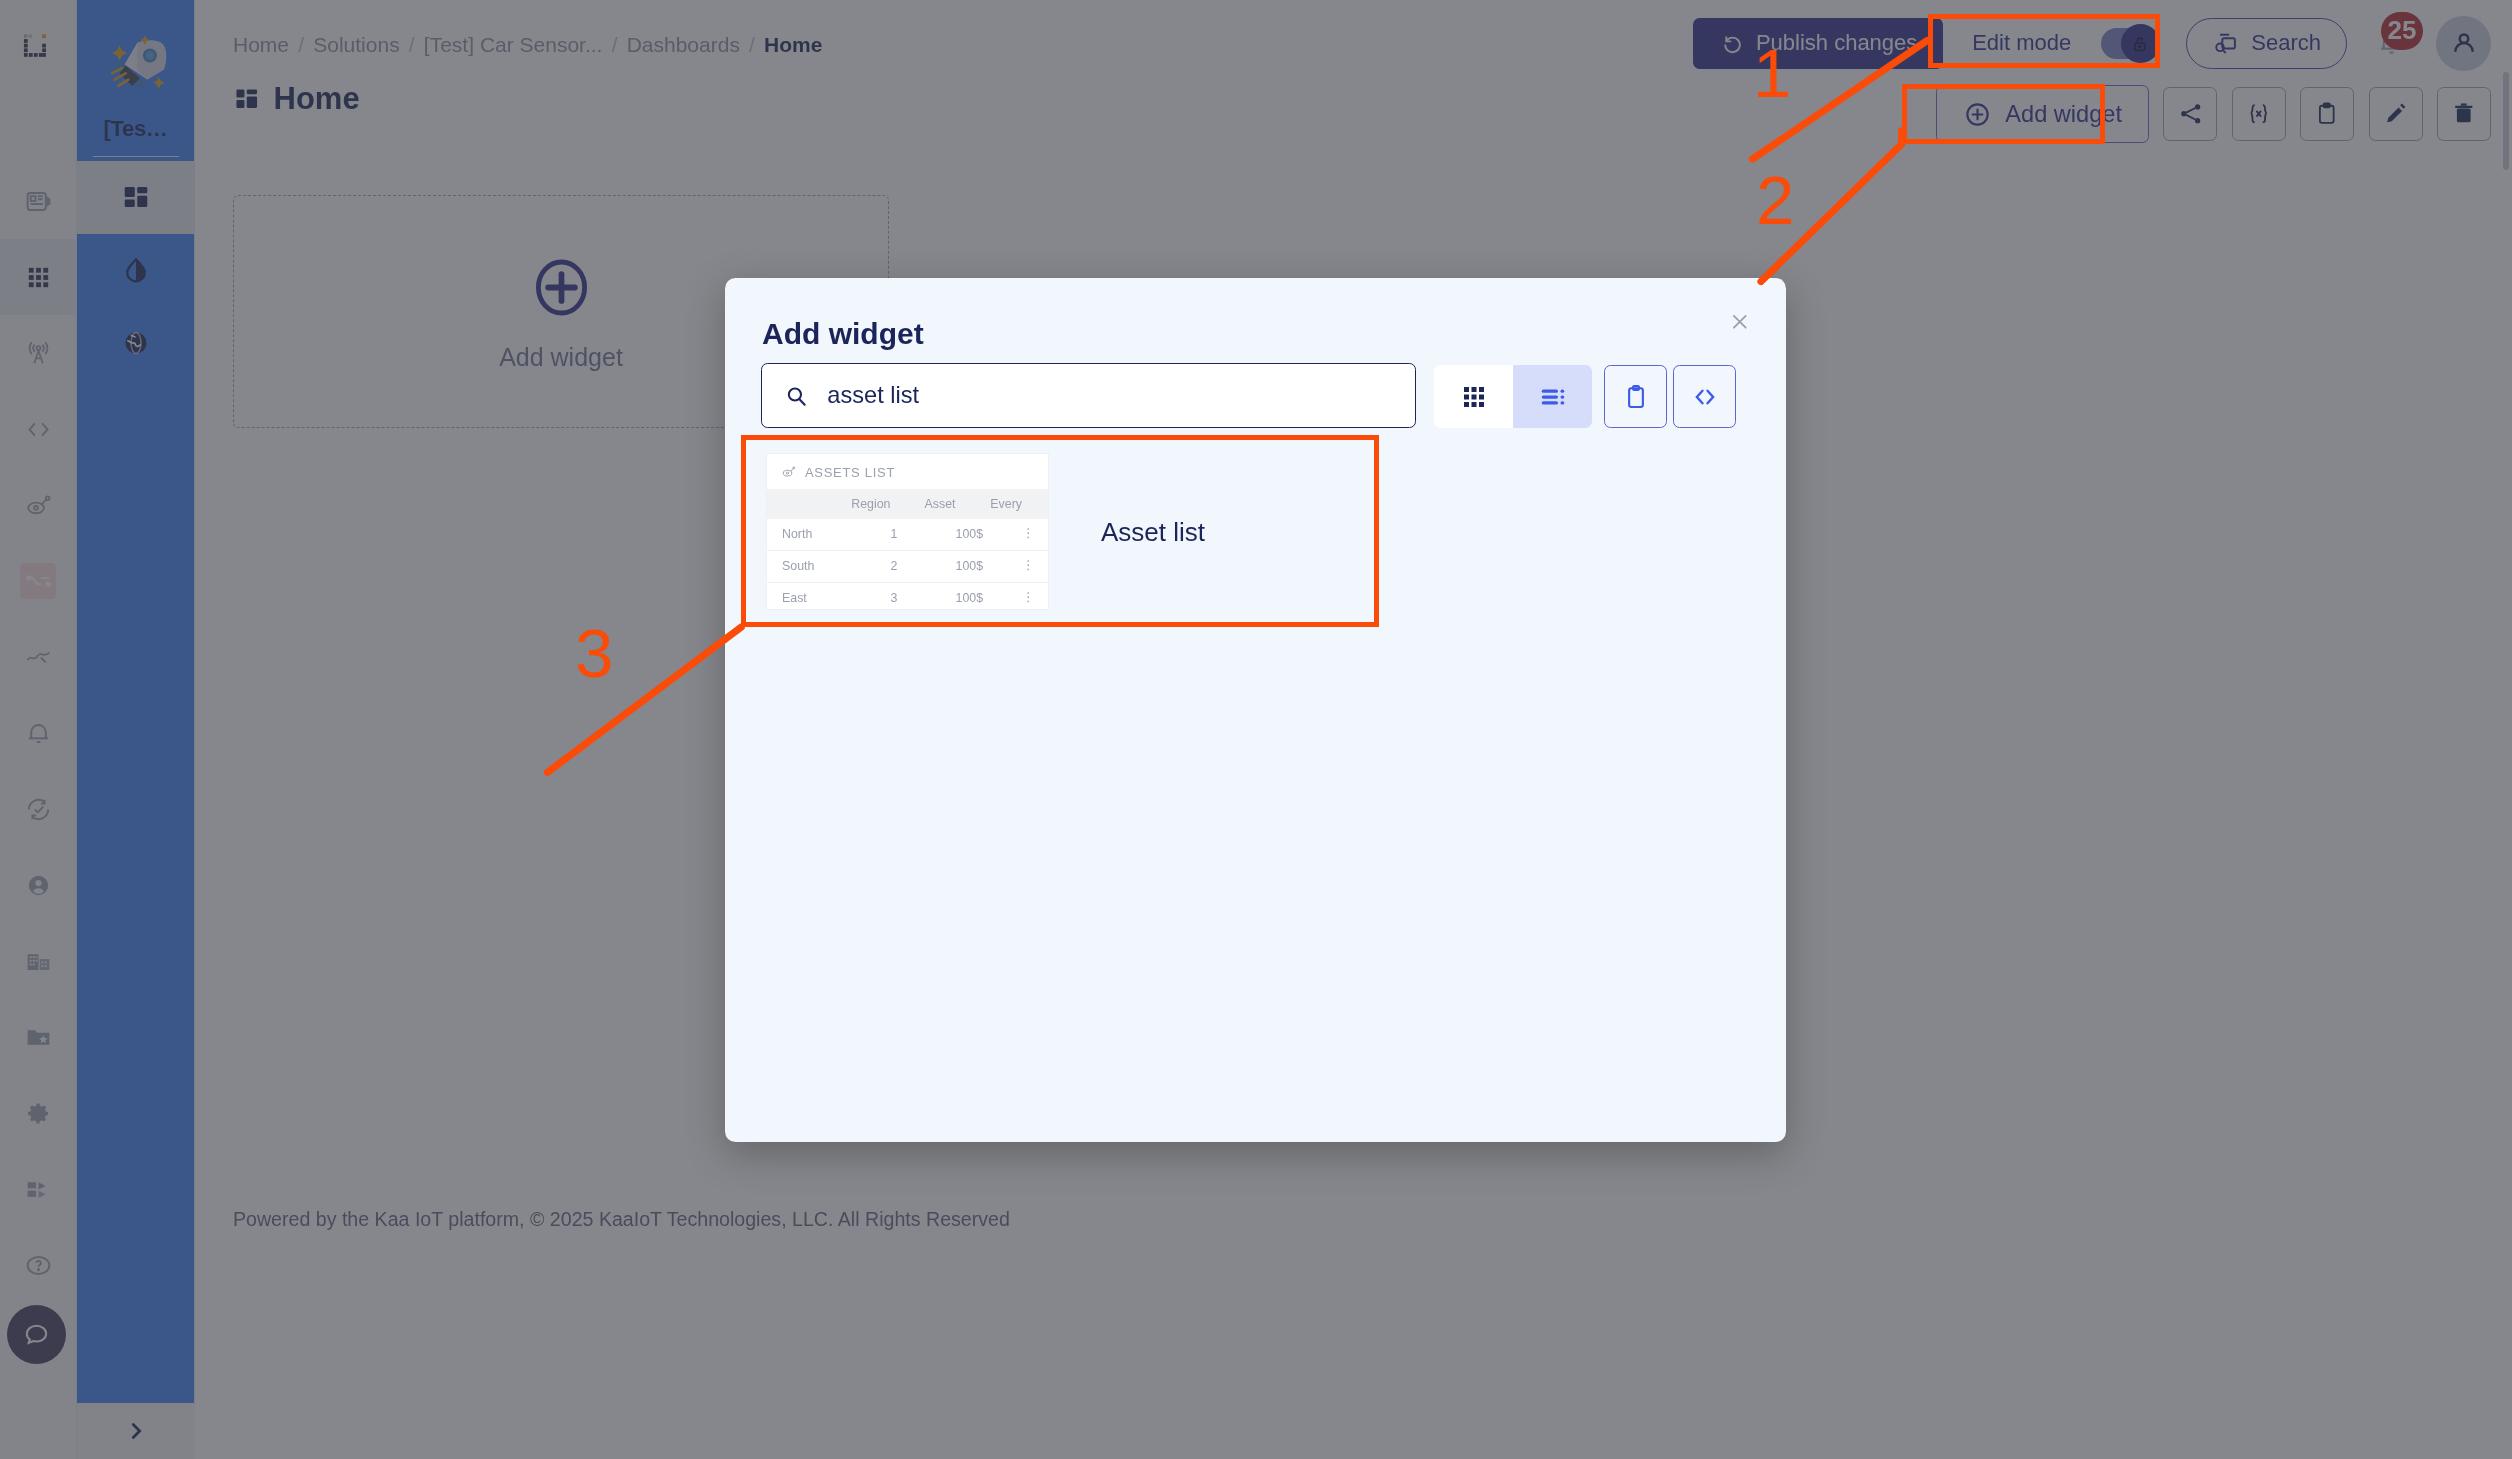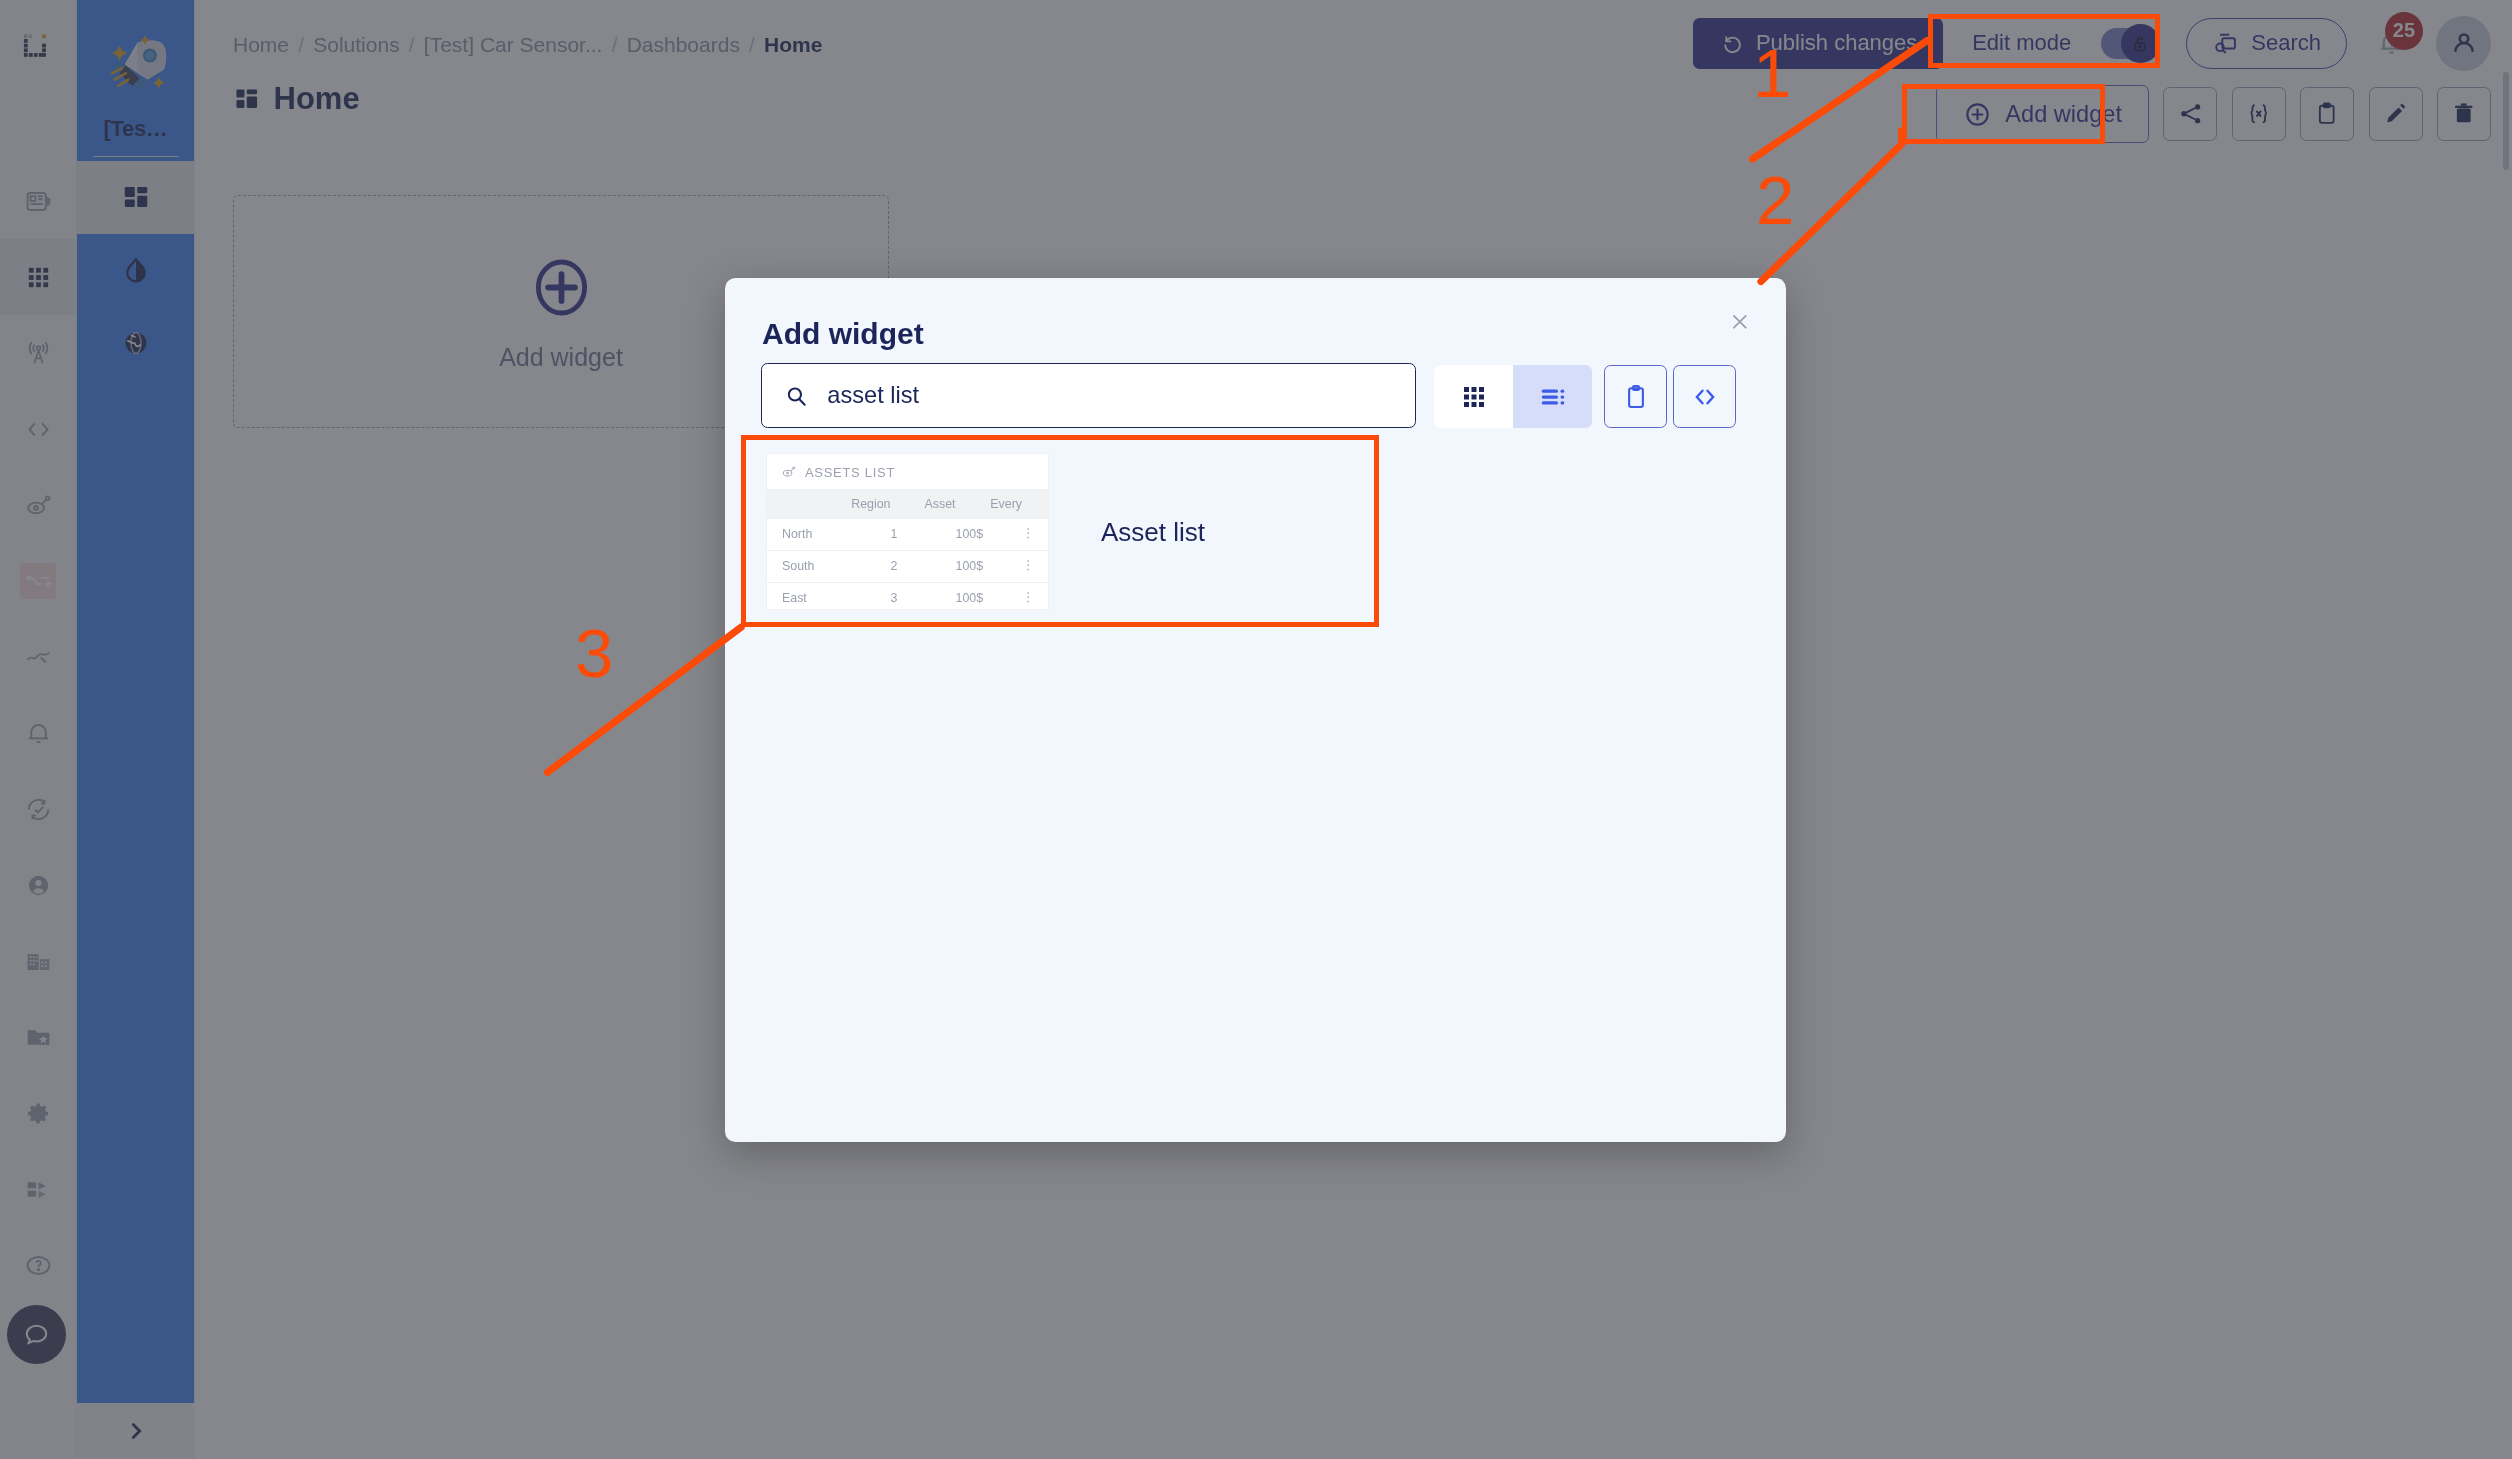--- a/index.html
+++ b/index.html
@@ -94,21 +94,21 @@
   .switch .knob svg { width: 19.6px; height: 19.6px; }
   .btn-search {
     height: 51px; border: 1.3px solid #3a44a8; border-radius: 26px; color: #2b2f8f;
     display: flex; align-items: center; gap: 11.8px; padding: 0 25px; font-size: 22px; font-weight: 500;
   }
   .btn-search svg { width: 27.5px; height: 27.5px; }
   .bell-wrap { position: relative; width: 55px; height: 55px; display:flex; align-items:center; justify-content:center; }
   .bell-wrap svg { width: 31px; height: 31px; }
   .badge {
     position: absolute; right: -3.9px; top: -3.9px; min-width: 38px; height: 38px; border-radius: 19px;
-    background: #b3252f; color: #fff; font-size: 20px; font-weight: 600;
+    background: #b3252f; color: #fff; font-size: 26px; font-weight: 600;
     display: flex; align-items: center; justify-content: center; padding: 0 6.5px;
   }
   .avatar {
     width: 55px; height: 55px; border-radius: 50%; background: #c8cfe0;
     display: flex; align-items: center; justify-content: center;
   }
   .avatar svg { width: 30px; height: 30px; }
 
   .tr-row2 { position: absolute; right: 21px; top: 85px; display: flex; align-items: center; gap: 14.4px; }
   .btn-addwidget {
@@ -556,20 +556,21 @@
     <div class="tile">
       <span class="plus">
         <svg viewBox="0 0 24 24" fill="none" stroke="#2b2f8f" stroke-width="1.6">
           <ellipse cx="12" cy="12" rx="7.6" ry="8.4"></ellipse>
               <path d="M12 7.6v8.8M7.6 12h8.8" stroke-width="1.9" stroke-linecap="round"></path>
         </svg>
       </span>
       <span class="lbl">Add widget</span>
     </div>
 
+    <div class="footer">Powered by the Kaa IoT platform, © 2025 KaaIoT Technologies, LLC. All Rights Reserved</div>
     <div class="vscroll"></div>
   </div>
 </div>
 
 <div class="scrim"></div>
 
 <div class="modal">
   <div class="modal-title">Add widget</div>
   <div class="modal-close">
     <svg viewBox="0 0 24 24" fill="none" stroke="#9aa0ad" stroke-width="1.8" stroke-linecap="round">

